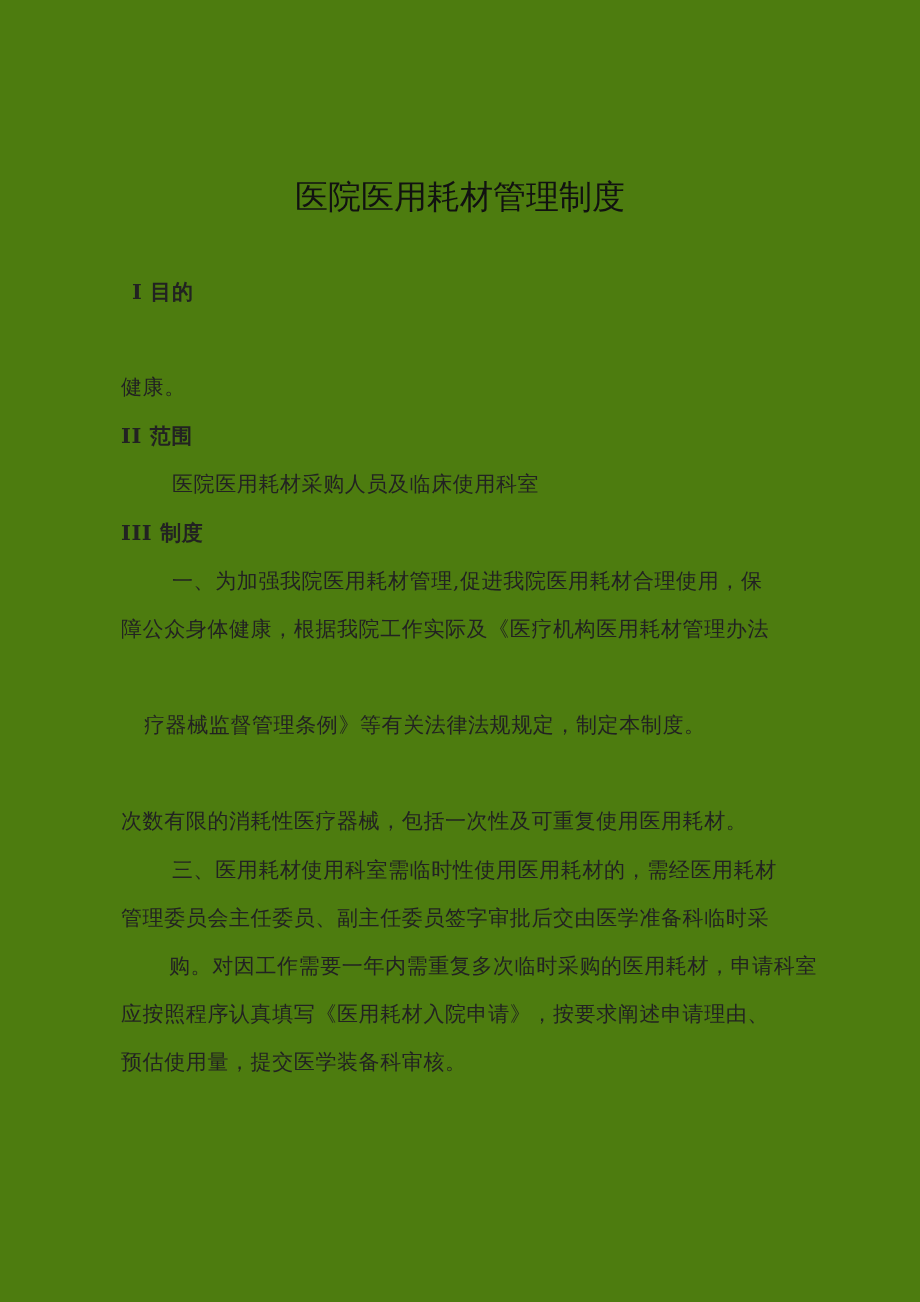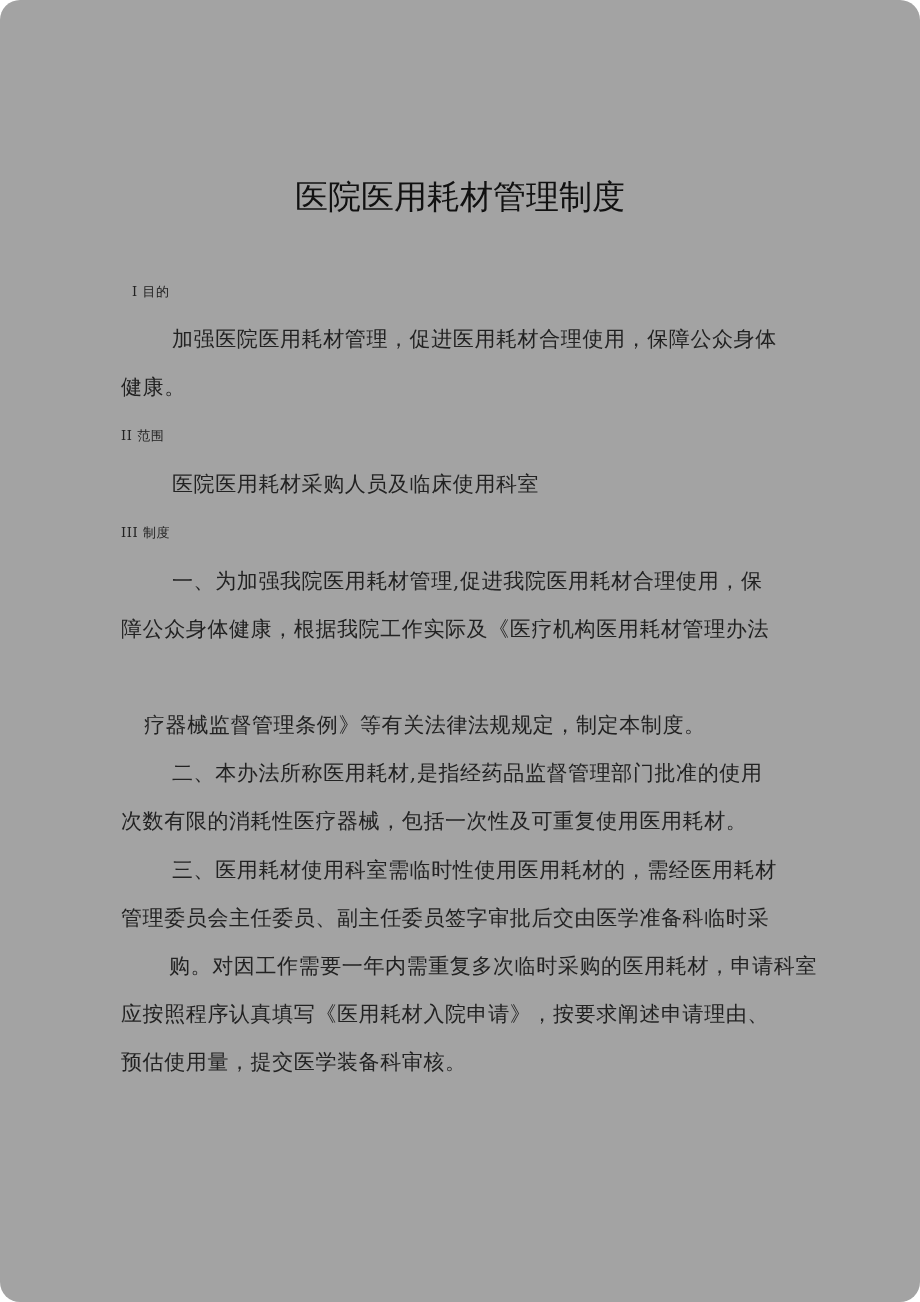--- a/index.html
+++ b/index.html
@@ -13,22 +13,21 @@
       position: relative;
       overflow: hidden;
       color: #1a1a1a;
       font-family: "DejaVu Serif", "Liberation Serif", serif;
     }
     .page {
       position: absolute;
       left: 0; top: 0;
       width: 920px;
       height: 1302px;
-      background: #a3a3a3;
-      border-radius: 20px;
+      background: #4d7c0f;
     }
     .title {
       position: absolute;
       left: 0;
       top: 174px;
       width: 920px;
       text-align: center;
       font-family: "DejaVu Sans", "Liberation Sans", sans-serif;
       font-size: 33px;
       line-height: 46px;
@@ -37,44 +36,43 @@
     }
     .line {
       position: absolute;
       font-size: 21px;
       line-height: 30px;
       white-space: nowrap;
       color: #222222;
       letter-spacing: 0.6px;
     }
     .heading {
-      font-size: 13px;
+      font-size: 21px;
+      font-weight: bold;
     }
   </style>
 </head>
 <body>
 
 <div class="page">
 
   <div class="title">医院医用耗材管理制度</div>
 
   <div class="line heading" style="left:132px; top:277px;">I 目的</div>
-  <div class="line" style="left:172px; top:324px;">加强医院医用耗材管理，促进医用耗材合理使用，保障公众身体</div>
   <div class="line" style="left:121px; top:372px;">健康。</div>
 
   <div class="line heading" style="left:121px; top:421px;">II 范围</div>
   <div class="line" style="left:172px; top:469px;">医院医用耗材采购人员及临床使用科室</div>
 
   <div class="line heading" style="left:121px; top:518px;">III 制度</div>
 
   <div class="line" style="left:121px; top:614px;">障公众身体健康，根据我院工作实际及《医疗机构医用耗材管理办法</div>
   <div class="line" style="left:172px; top:566px;">一、为加强我院医用耗材管理,促进我院医用耗材合理使用，保</div>
   <div class="line" style="left:121px; top:710px;margin-left:23px;">疗器械监督管理条例》等有关法律法规规定，制定本制度。</div>
 
-  <div class="line" style="left:172px; top:758px;">二、本办法所称医用耗材,是指经药品监督管理部门批准的使用</div>
   <div class="line" style="left:121px; top:806px;">次数有限的消耗性医疗器械，包括一次性及可重复使用医用耗材。</div>
 
   <div class="line" style="left:172px; top:855px;">三、医用耗材使用科室需临时性使用医用耗材的，需经医用耗材</div>
   <div class="line" style="left:121px; top:903px;">管理委员会主任委员、副主任委员签字审批后交由医学准备科临时采</div>
   <div class="line" style="left:121px; top:951px;margin-left:48px;">购。对因工作需要一年内需重复多次临时采购的医用耗材，申请科室</div>
   <div class="line" style="left:121px; top:1047px;">预估使用量，提交医学装备科审核。</div>
   <div class="line" style="left:121px; top:999px;">应按照程序认真填写《医用耗材入院申请》，按要求阐述申请理由、</div>
 
 </div>
 

